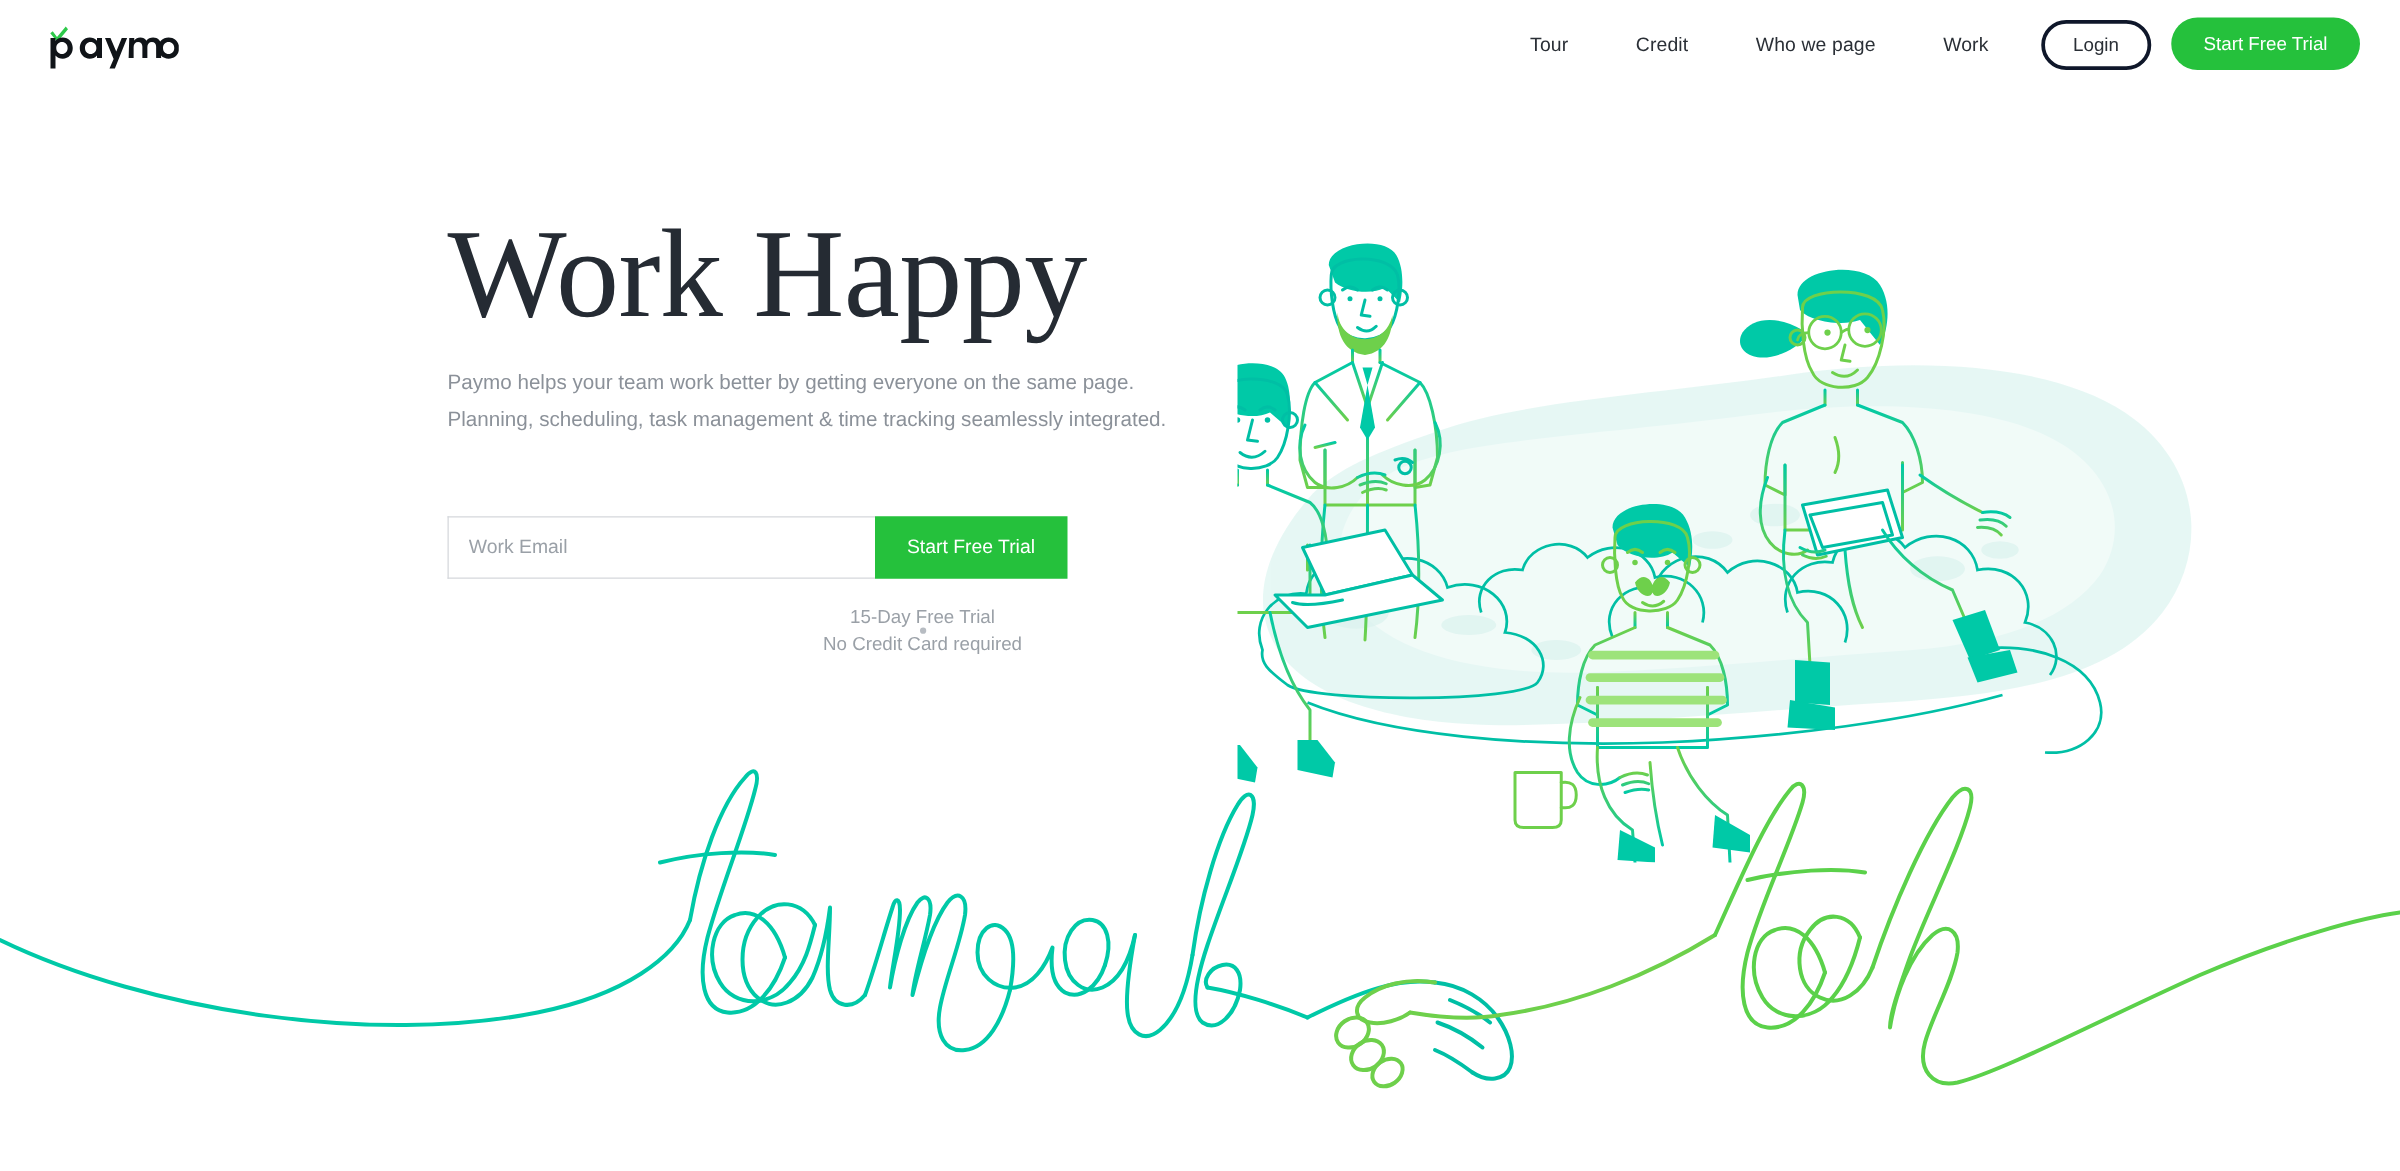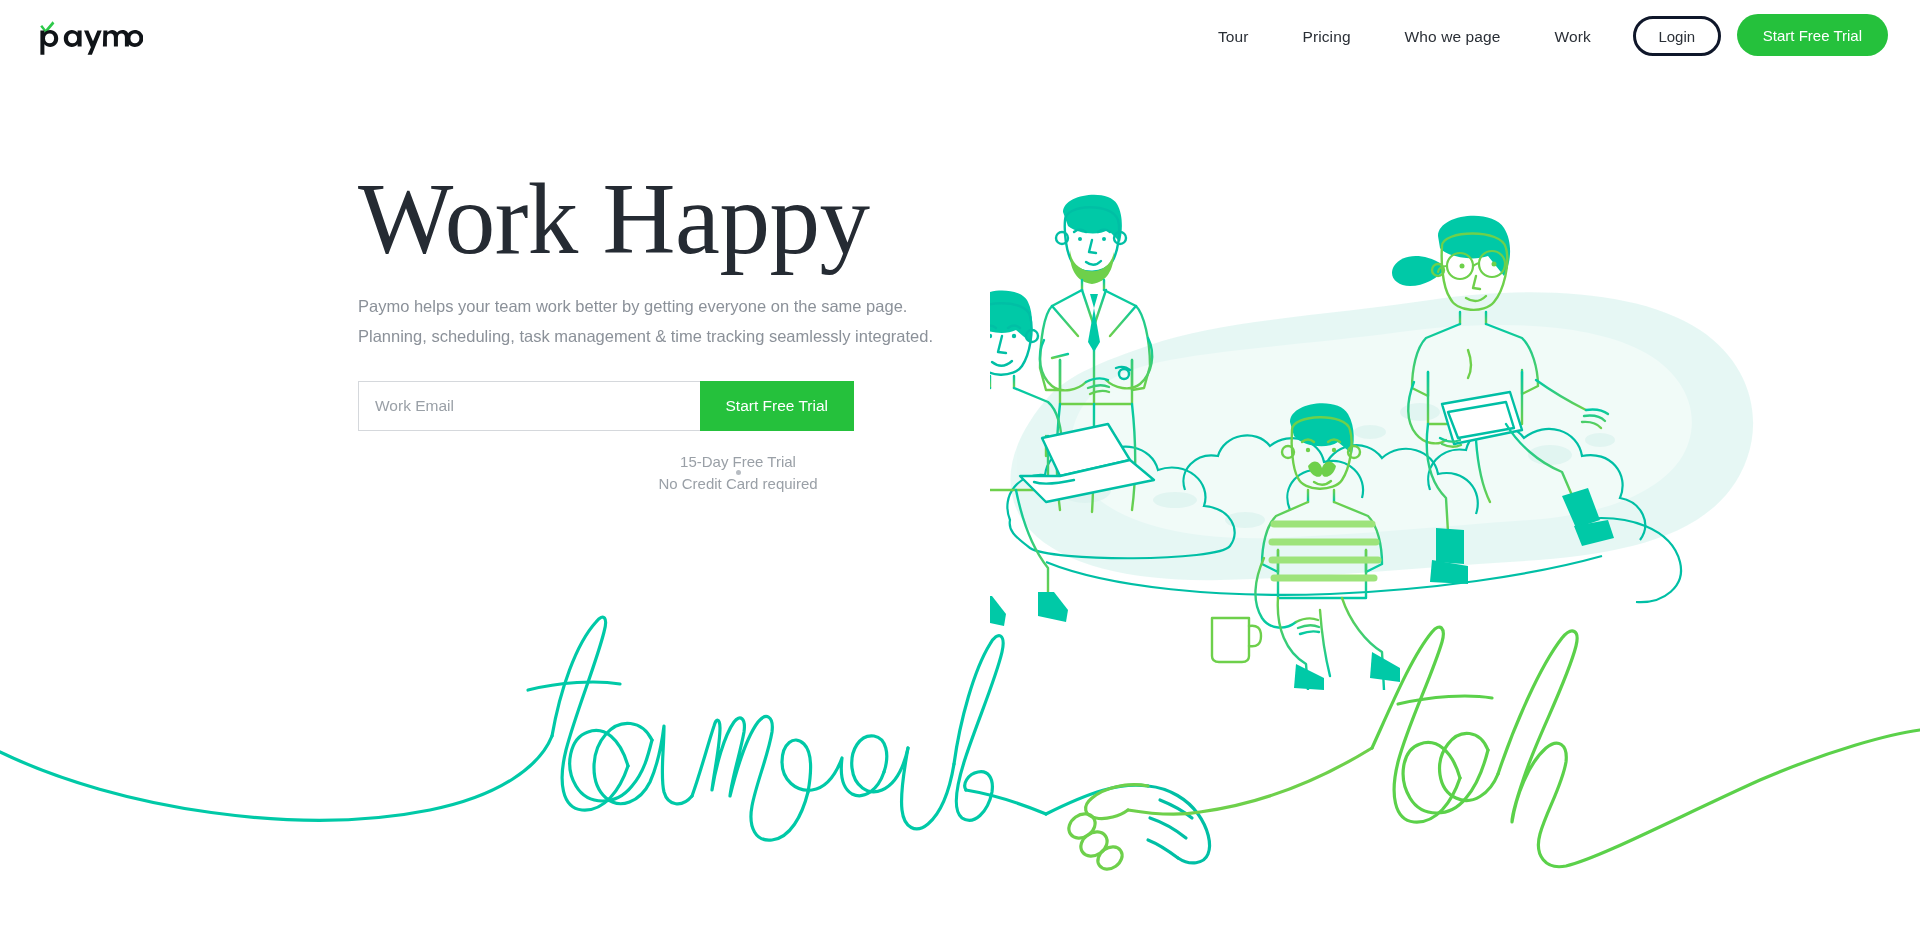--- a/index.html
+++ b/index.html
@@ -126,21 +126,21 @@
   .hero-sub {
     margin-top: 20px;
     font-size: 16.5px;
     line-height: 30px;
     color: #8b9199;
     font-weight: 400;
   }
   .hero-sub div { white-space: nowrap; }
 
   .signup-form {
-    margin-top: 30px;
+    margin-top: 62px;
     display: flex;
     align-items: stretch;
     width: 496px;
     height: 50px;
   }
 
   .email-input {
     flex: 1 1 auto;
     height: 50px;
     border: 1px solid #d5d8dc;
@@ -227,21 +227,21 @@
         <path d="M65.4 10.4 h4.0 v1.9 c1.1-1.5 2.8-2.4 4.8-2.4 2.2 0 3.9 0.9 4.9 2.6 1.2-1.7 3.1-2.6 5.4-2.6 3.9 0 6.4 2.6 6.4 6.8 V26.4 h-4.0 V17.4
                  c0-2.4-1.3-3.8-3.4-3.8 -2.2 0-3.6 1.6-3.6 4.0 V26.4 h-4.0 V17.4 c0-2.4-1.3-3.8-3.4-3.8 -2.2 0-3.6 1.6-3.6 4.0 V26.4 h-4.0 Z" fill="#101418"></path>
 
         <path d="M96.9 9.9 c4.8 0 8.5 3.6 8.5 8.5 0 4.9-3.7 8.5-8.5 8.5 -4.8 0-8.5-3.6-8.5-8.5 0-4.9 3.7-8.5 8.5-8.5 Z
                  M96.9 23.2 c2.6 0 4.5-2.0 4.5-4.8 0-2.8-1.9-4.8-4.5-4.8 -2.6 0-4.5 2.0-4.5 4.8 0 2.8 1.9 4.8 4.5 4.8 Z" fill="#101418"></path>
       </svg>
     </div>
 
     <nav class="nav">
       <a class="nav-link" href="#">Tour</a>
-      <a class="nav-link" href="#">Pricing</a>
+      <a class="nav-link" href="#">Credit</a>
       <a class="nav-link" href="#">Who we page</a>
       <a class="nav-link" href="#">Work</a>
       <button class="btn-login">Login</button>
       <button class="btn-trial-nav">Start Free Trial</button>
     </nav>
   </header>
 
   <section class="hero">
     <h1 class="hero-title">Work Happy</h1>
 

